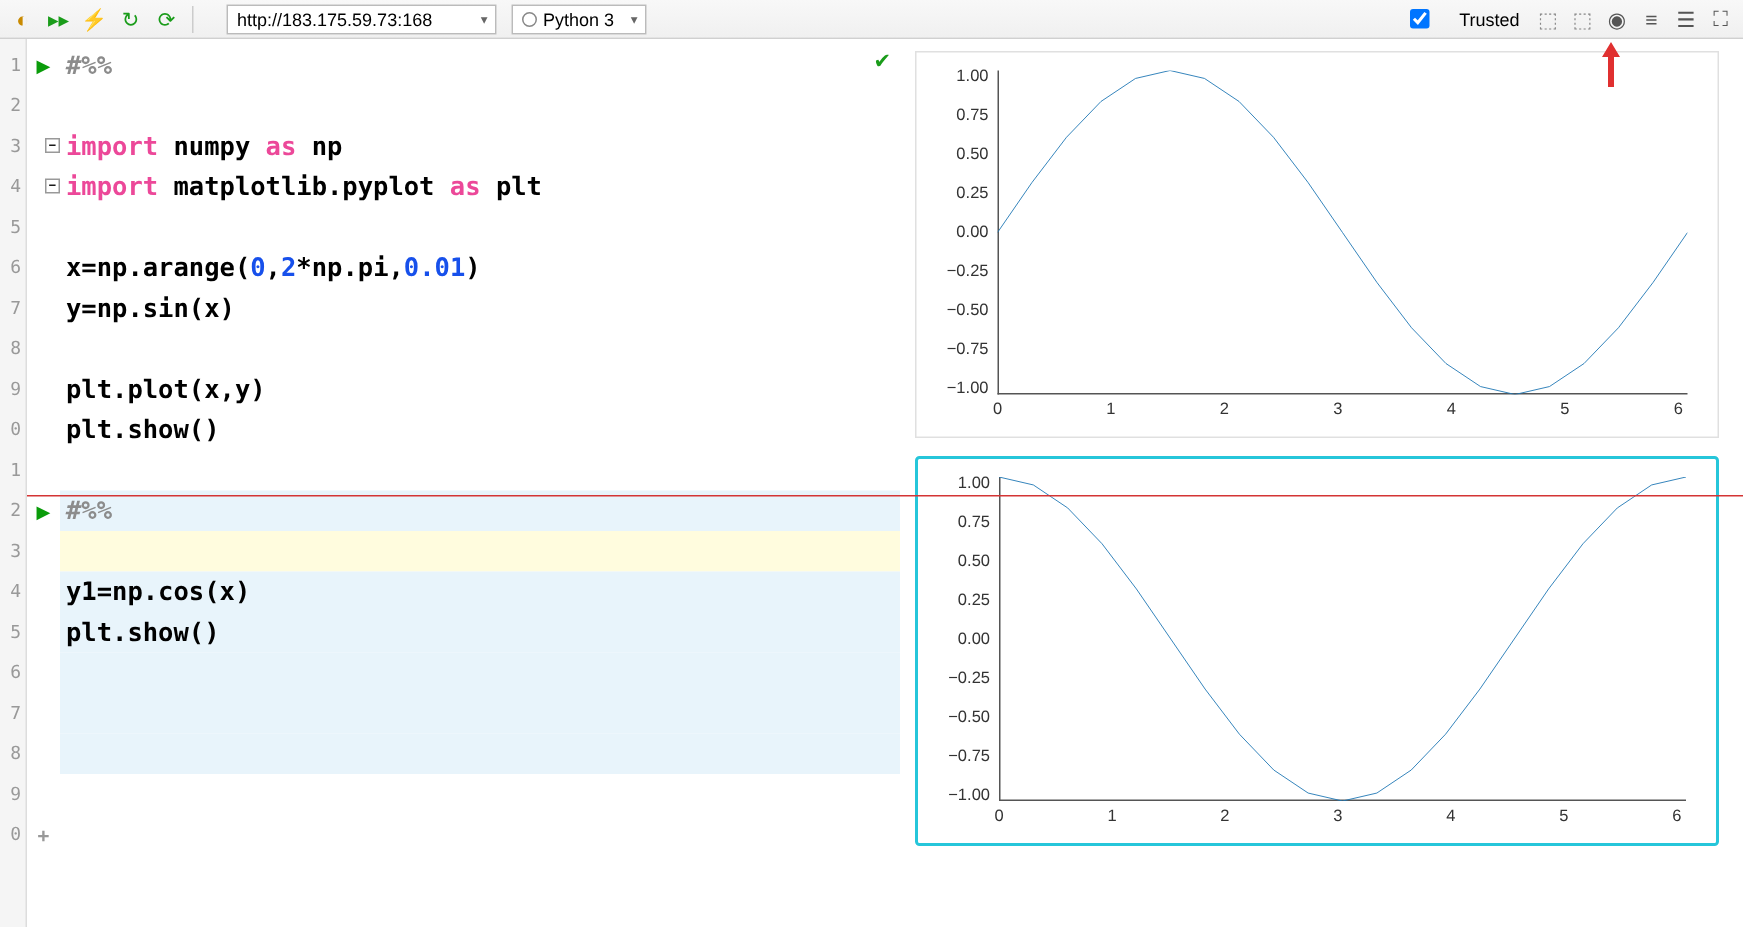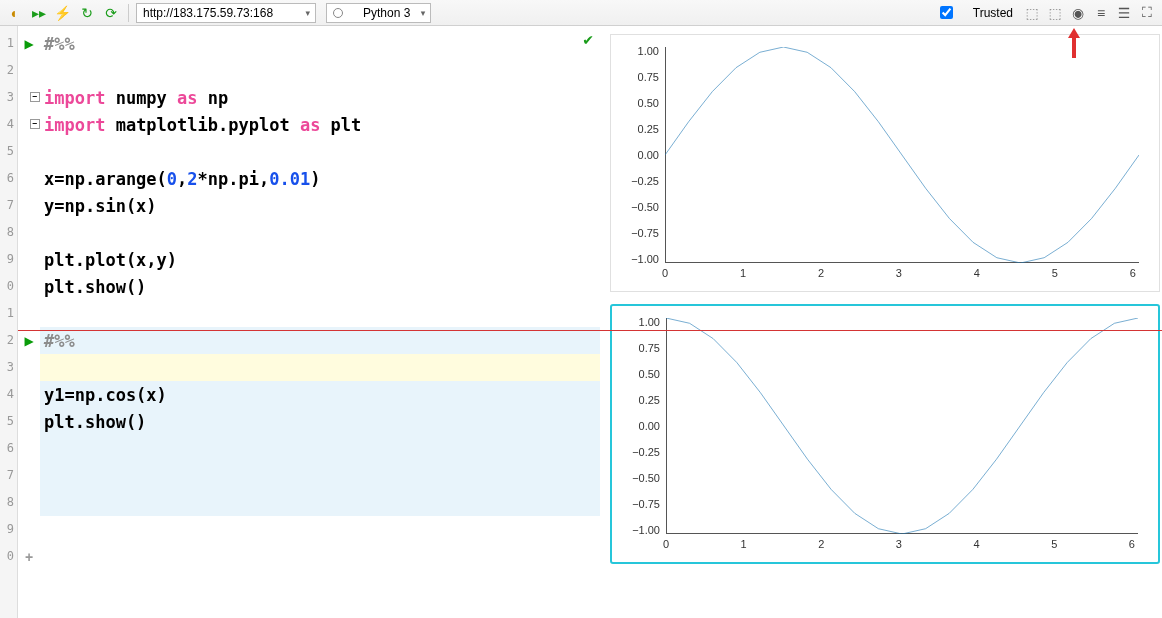--- a/index.html
+++ b/index.html
@@ -30,35 +30,35 @@
   }
   .url-box {
     height: 20px;
     border: 1px solid #bbb;
     background: #fff;
     padding: 0 20px 0 6px;
     font-size: 12px;
     min-width: 180px;
     display: flex; align-items: center;
     position: relative;
-    margin-left: 1px;
+    margin-left: 16px;
   }
   .url-box::after {
     content: "▾";
     position: absolute; right: 5px; font-size: 9px; color: #666;
   }
   .kernel-box {
     height: 20px;
     border: 1px solid #bbb;
     background: #fff;
     padding: 0 20px 0 6px;
     font-size: 12px;
     min-width: 90px;
     display: flex; align-items: center;
-    gap: 20px;
+    gap: 4px;
     position: relative;
     margin-left: 8px;
   }
   .kernel-box::after {
     content: "▾";
     position: absolute; right: 5px; font-size: 9px; color: #666;
   }
   .kernel-dot {
     width: 10px; height: 10px; border-radius: 50%; border: 1px solid #888;
   }
@@ -121,21 +121,21 @@
     border:1px solid #999; background:#fff; font-size:8px; text-align:center; line-height:8px;
   }
   .tok-kw { color: #ec4899; }
   .tok-num { color: #1750eb; }
   .tok-comment { color: #8c8c8c; font-style: italic; }
   .check {
     position: absolute; top: 6px; right: 6px; color: #1a9c1a; font-size: 14px;
   }
   .output-col {
     flex: 1;
-    padding: 8px 2px 8px 10px;
+    padding: 8px 16px 8px 10px;
     display: flex; flex-direction: column; gap: 12px;
   }
   .plot-box {
     border: 1px solid #e0e0e0;
     background: #fff;
     padding: 8px 10px 8px 6px;
     position: relative;
   }
   .plot-box.active {
     border: 2px solid #26c6da;

